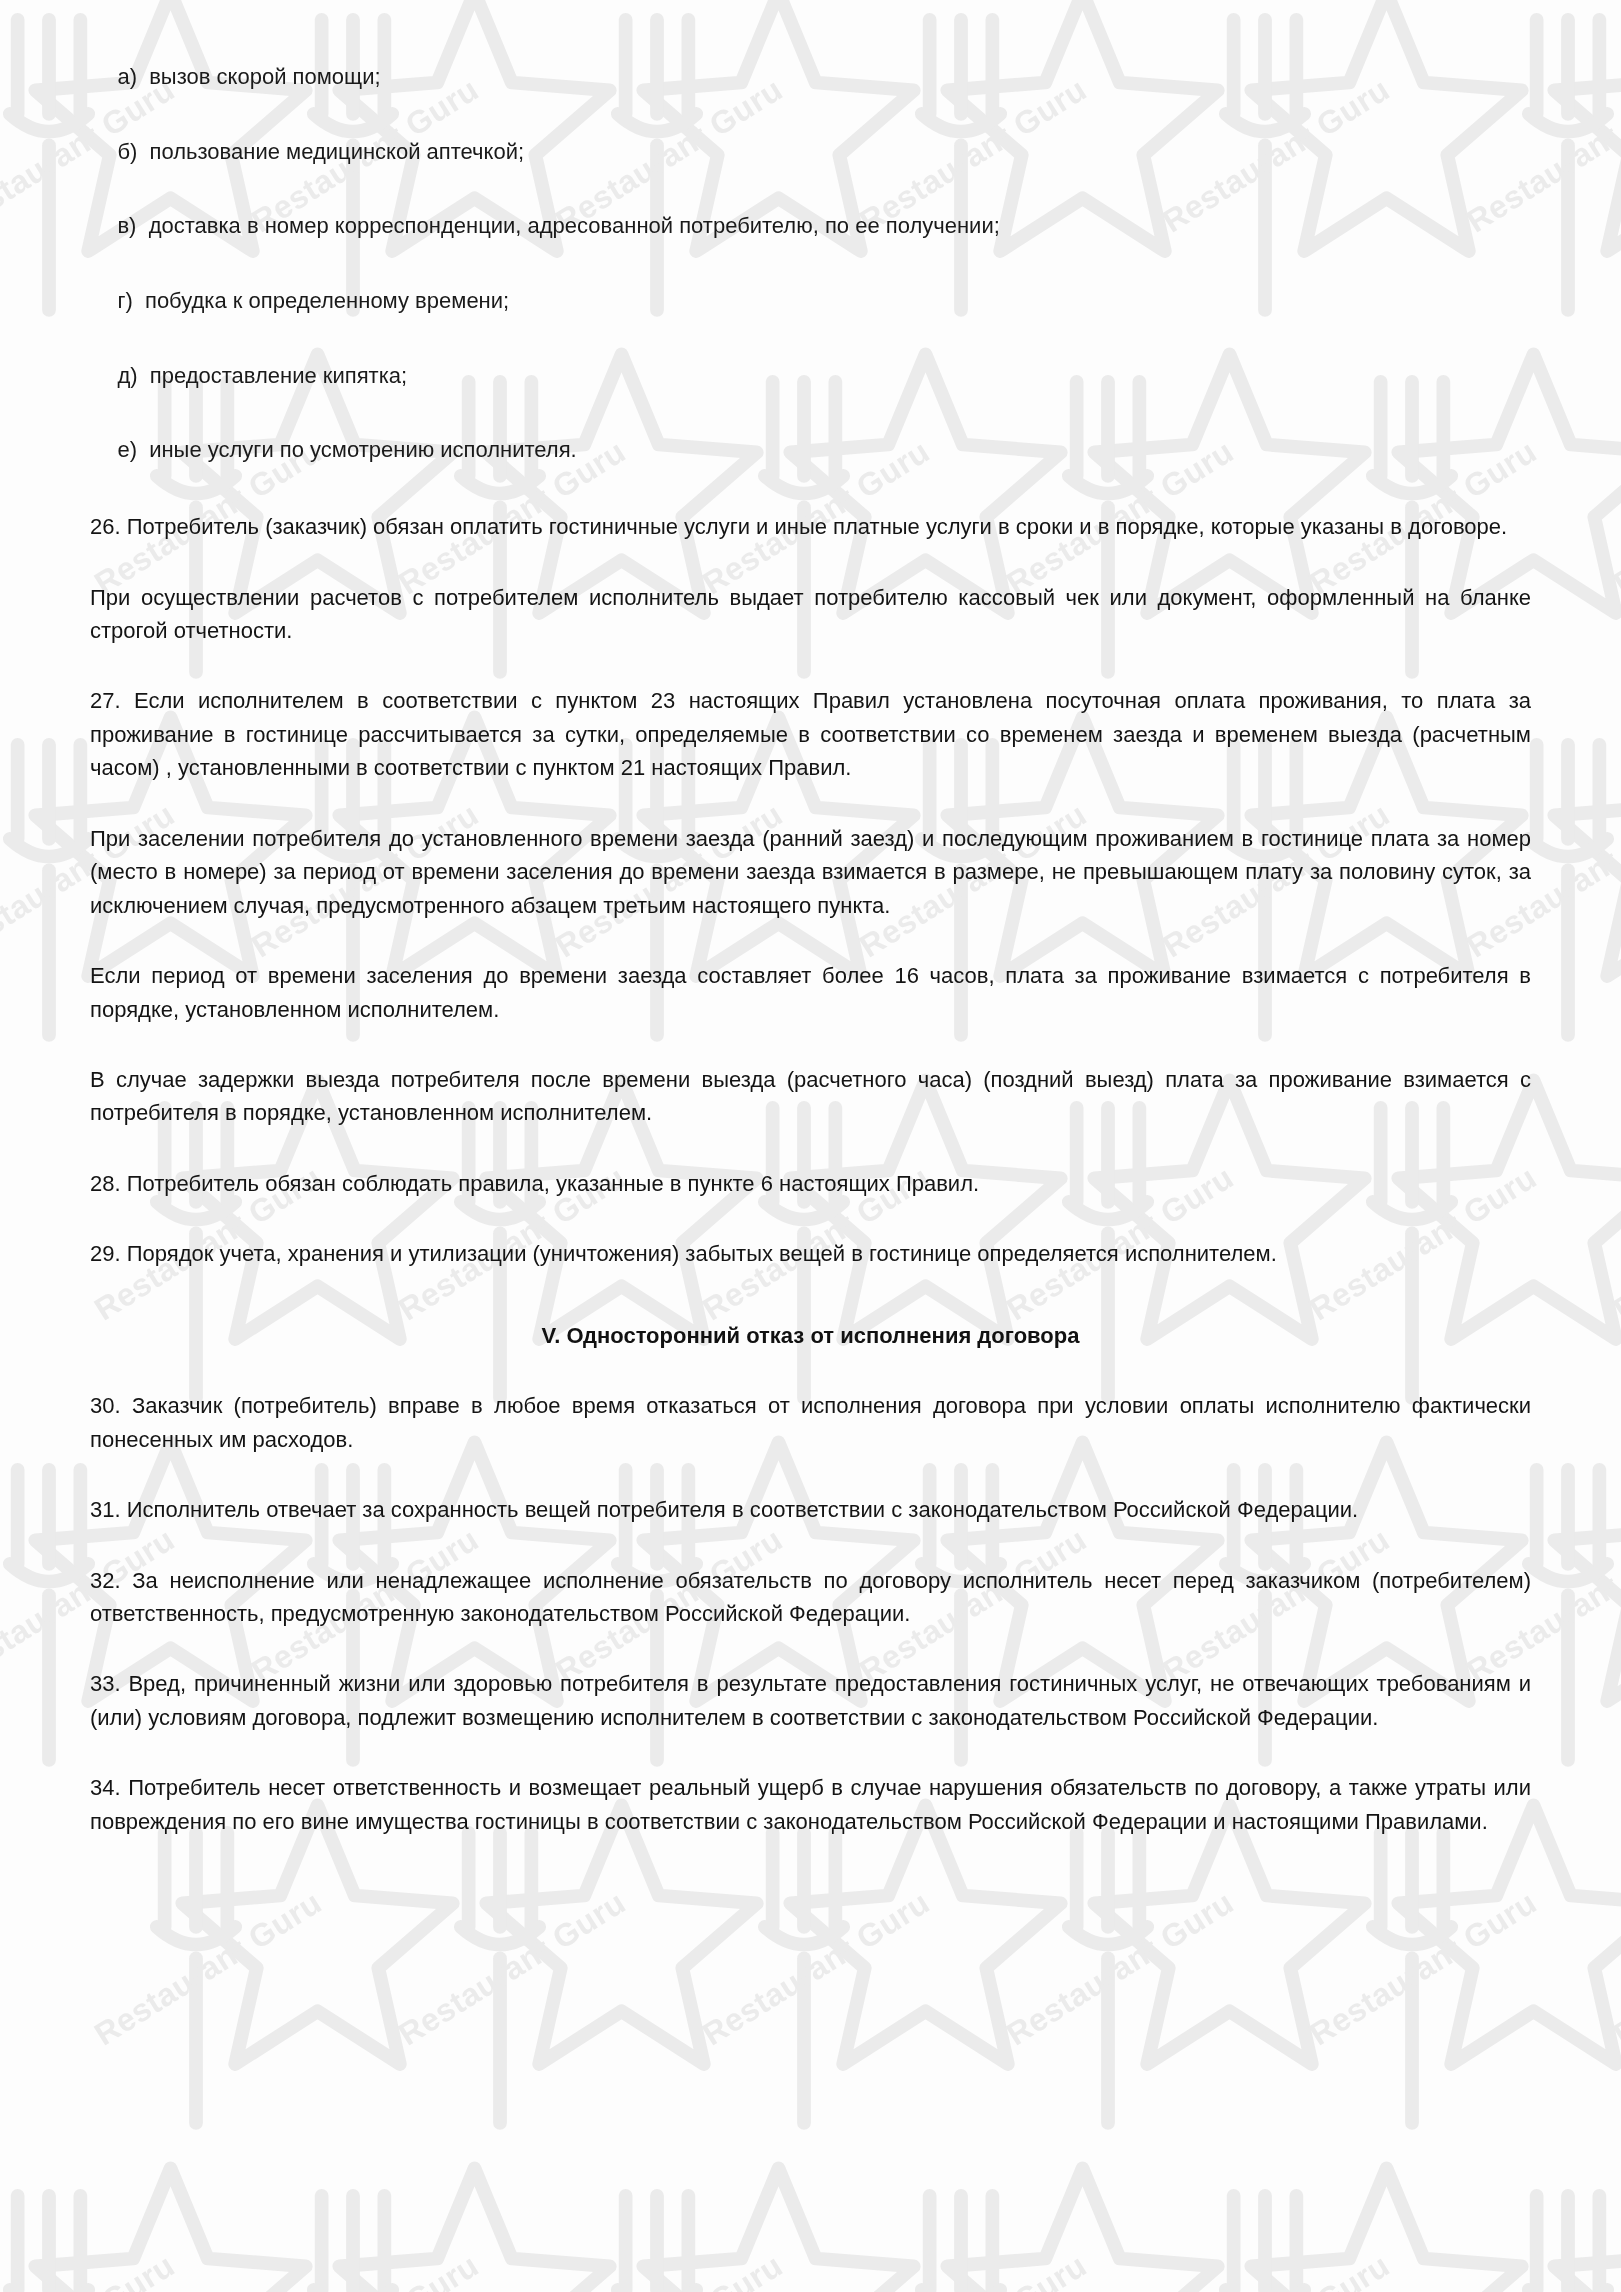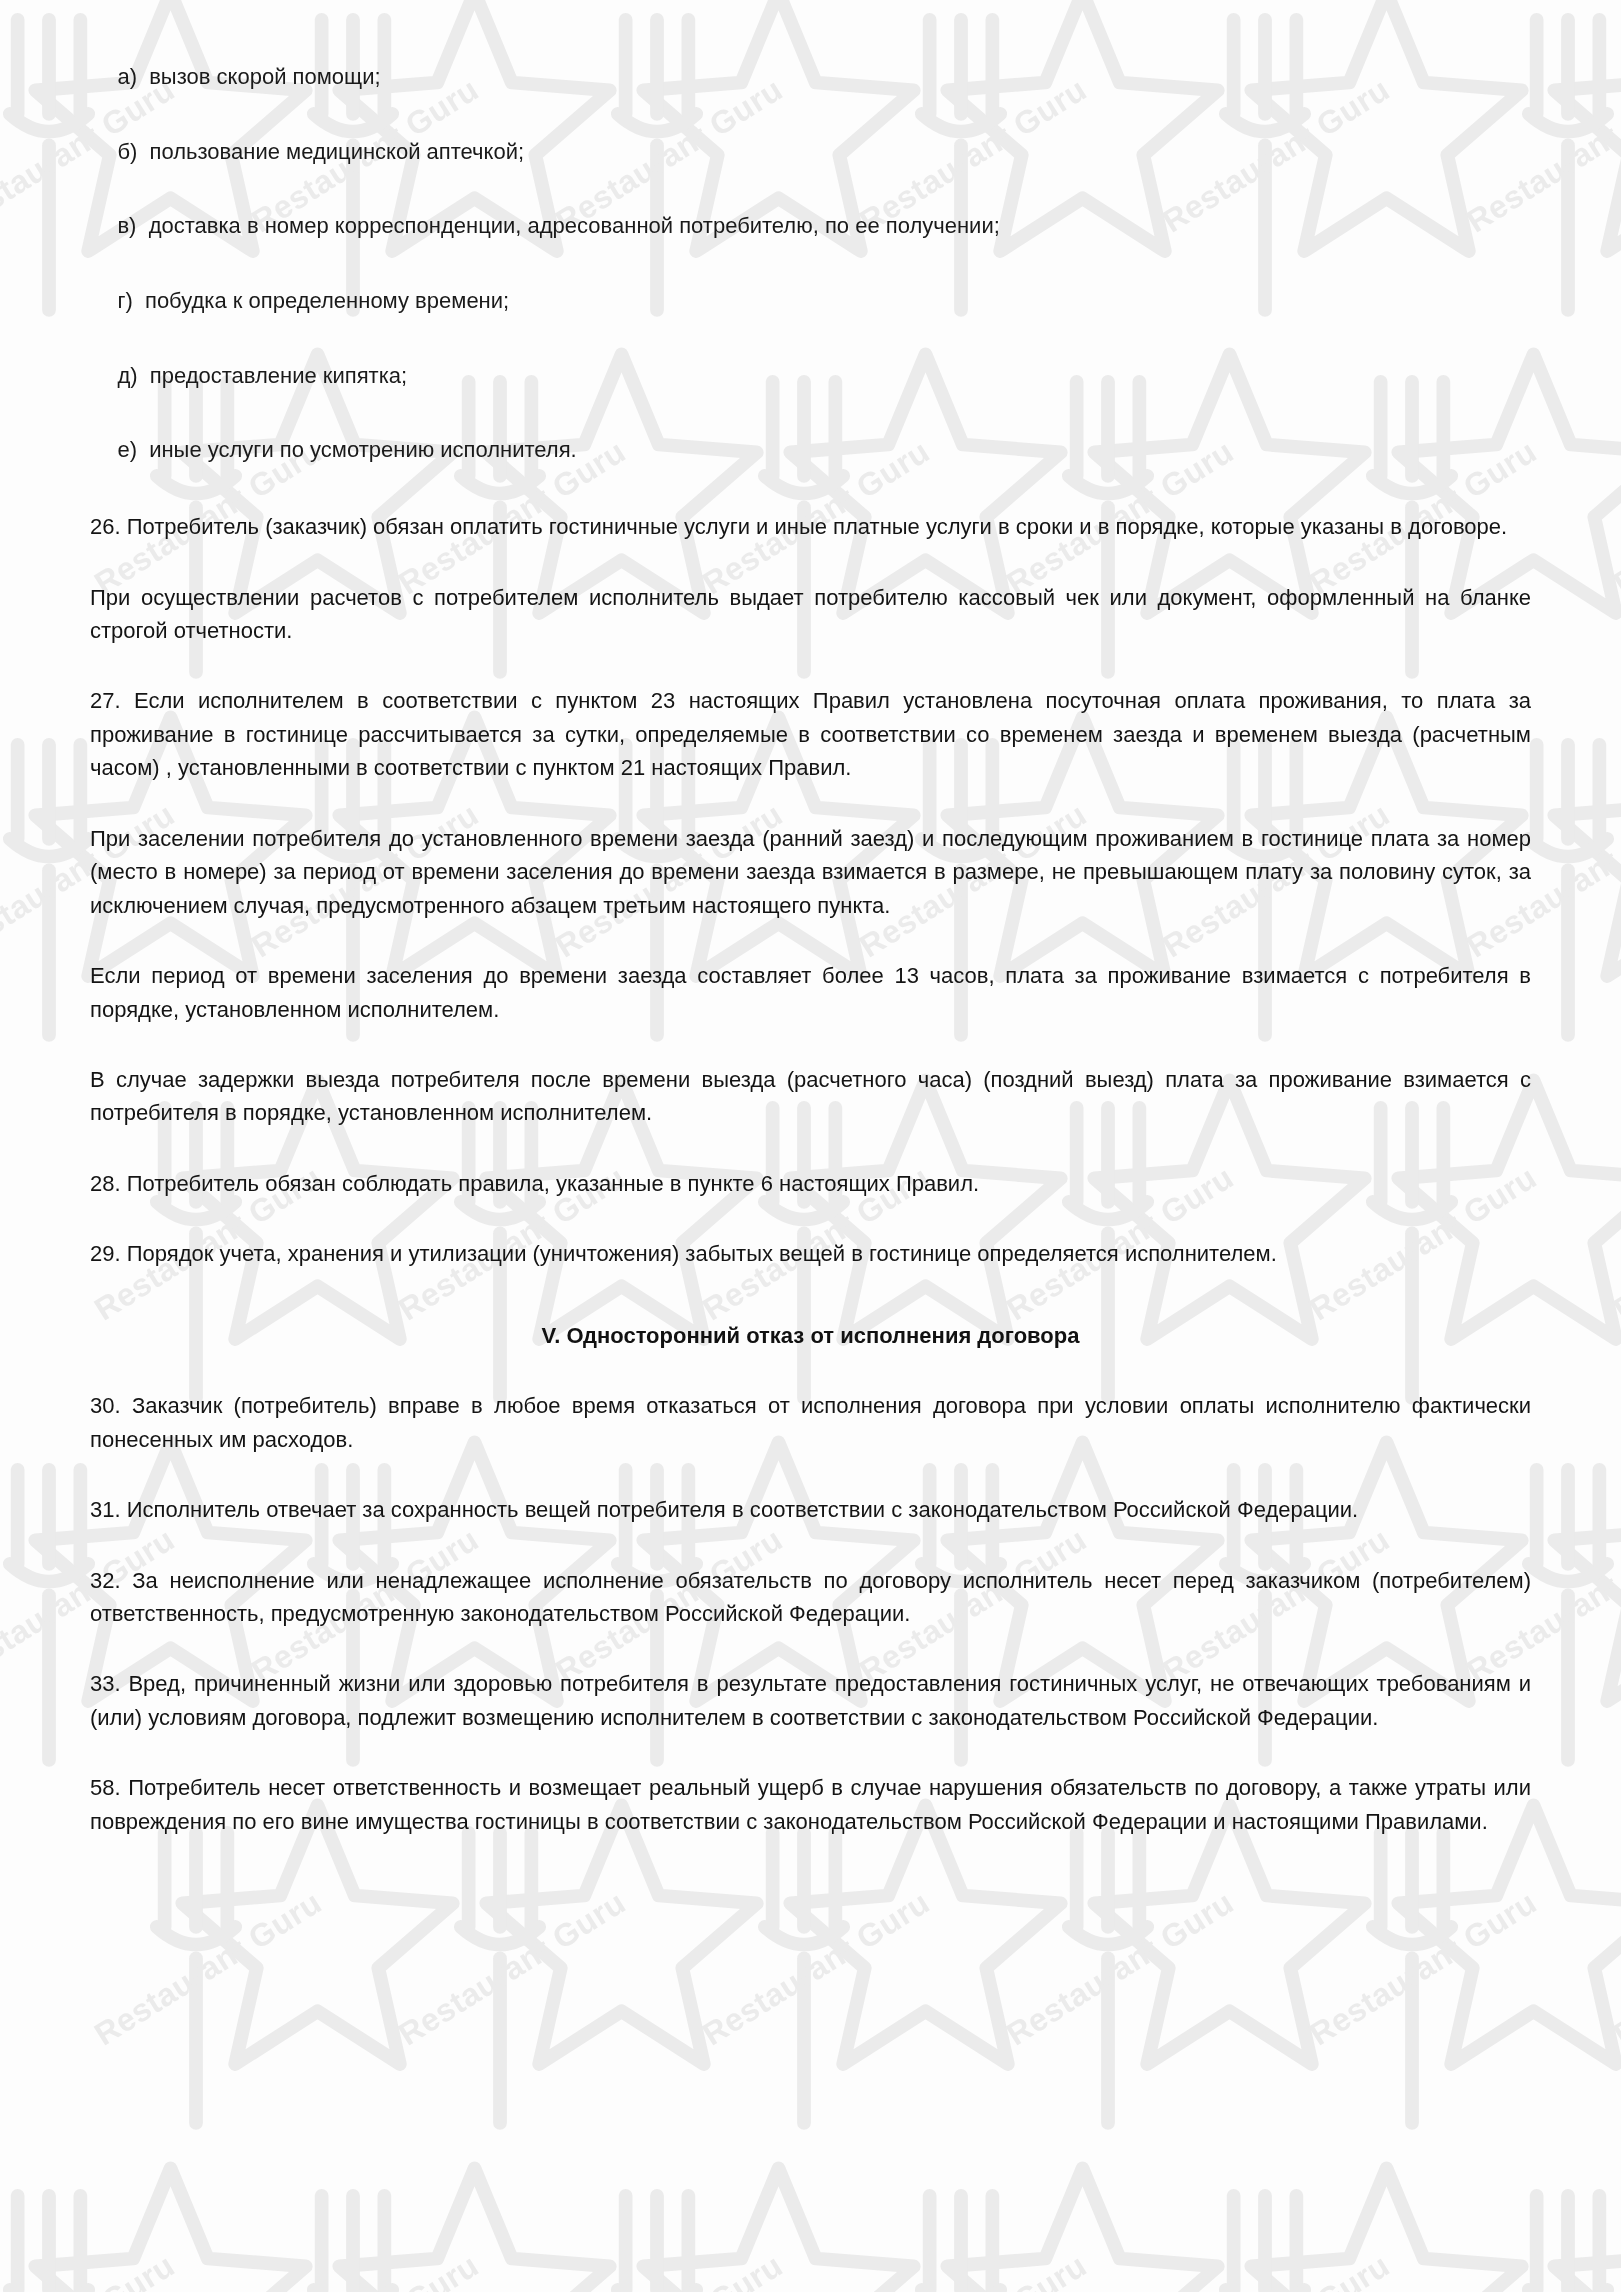--- a/index.html
+++ b/index.html
@@ -635,26 +635,26 @@
       <div class="doc-list-item">а)  вызов скорой помощи;</div>
       <div class="doc-list-item">б)  пользование медицинской аптечкой;</div>
       <div class="doc-list-item">в)  доставка в номер корреспонденции, адресованной потребителю, по ее получении;</div>
       <div class="doc-list-item">г)  побудка к определенному времени;</div>
       <div class="doc-list-item">д)  предоставление кипятка;</div>
       <div class="doc-list-item">е)  иные услуги по усмотрению исполнителя.</div>
       <p class="para">26. Потребитель (заказчик) обязан оплатить гостиничные услуги и иные платные услуги в сроки и в порядке, которые указаны в договоре.</p>
       <p class="para">При осуществлении расчетов с потребителем исполнитель выдает потребителю кассовый чек или документ, оформленный на бланке строгой отчетности.</p>
       <p class="para">27. Если исполнителем в соответствии с пунктом 23 настоящих Правил установлена посуточная оплата проживания, то плата за проживание в гостинице рассчитывается за сутки, определяемые в соответствии со временем заезда и временем выезда (расчетным часом) , установленными в соответствии с пунктом 21 настоящих Правил.</p>
       <p class="para">При заселении потребителя до установленного времени заезда (ранний заезд) и последующим проживанием в гостинице плата за номер (место в номере) за период от времени заселения до времени заезда взимается в размере, не превышающем плату за половину суток, за исключением случая, предусмотренного абзацем третьим настоящего пункта.</p>
-      <p class="para">Если период от времени заселения до времени заезда составляет более 13 часов, плата за проживание взимается с потребителя в порядке, установленном исполнителем.</p>
+      <p class="para">Если период от времени заселения до времени заезда составляет более 16 часов, плата за проживание взимается с потребителя в порядке, установленном исполнителем.</p>
       <p class="para">В случае задержки выезда потребителя после времени выезда (расчетного часа) (поздний выезд) плата за проживание взимается с потребителя в порядке, установленном исполнителем.</p>
       <p class="para">28. Потребитель обязан соблюдать правила, указанные в пункте 6 настоящих Правил.</p>
       <p class="para">29. Порядок учета, хранения и утилизации (уничтожения) забытых вещей в гостинице определяется исполнителем.</p>
       <h2 class="section-heading">V. Односторонний отказ от исполнения договора</h2>
       <p class="para"> 30. Заказчик (потребитель) вправе в любое время отказаться от исполнения договора при условии оплаты исполнителю фактически понесенных им расходов.</p>
       <p class="para"> 31. Исполнитель отвечает за сохранность вещей потребителя в соответствии с законодательством Российской Федерации.</p>
       <p class="para">32. За неисполнение или ненадлежащее исполнение обязательств по договору исполнитель несет перед заказчиком (потребителем) ответственность, предусмотренную законодательством Российской Федерации.</p>
       <p class="para">33. Вред, причиненный жизни или здоровью потребителя в результате предоставления гостиничных услуг, не отвечающих требованиям и (или) условиям договора, подлежит возмещению исполнителем в соответствии с законодательством Российской Федерации.</p>
-      <p class="para">58. Потребитель несет ответственность и возмещает реальный ущерб в случае нарушения обязательств по договору, а также утраты или повреждения по его вине имущества гостиницы в соответствии с законодательством Российской Федерации и настоящими Правилами.</p>
+      <p class="para">34. Потребитель несет ответственность и возмещает реальный ущерб в случае нарушения обязательств по договору, а также утраты или повреждения по его вине имущества гостиницы в соответствии с законодательством Российской Федерации и настоящими Правилами.</p>
     </div>
 
 </div>
 
 
 </body></html>

